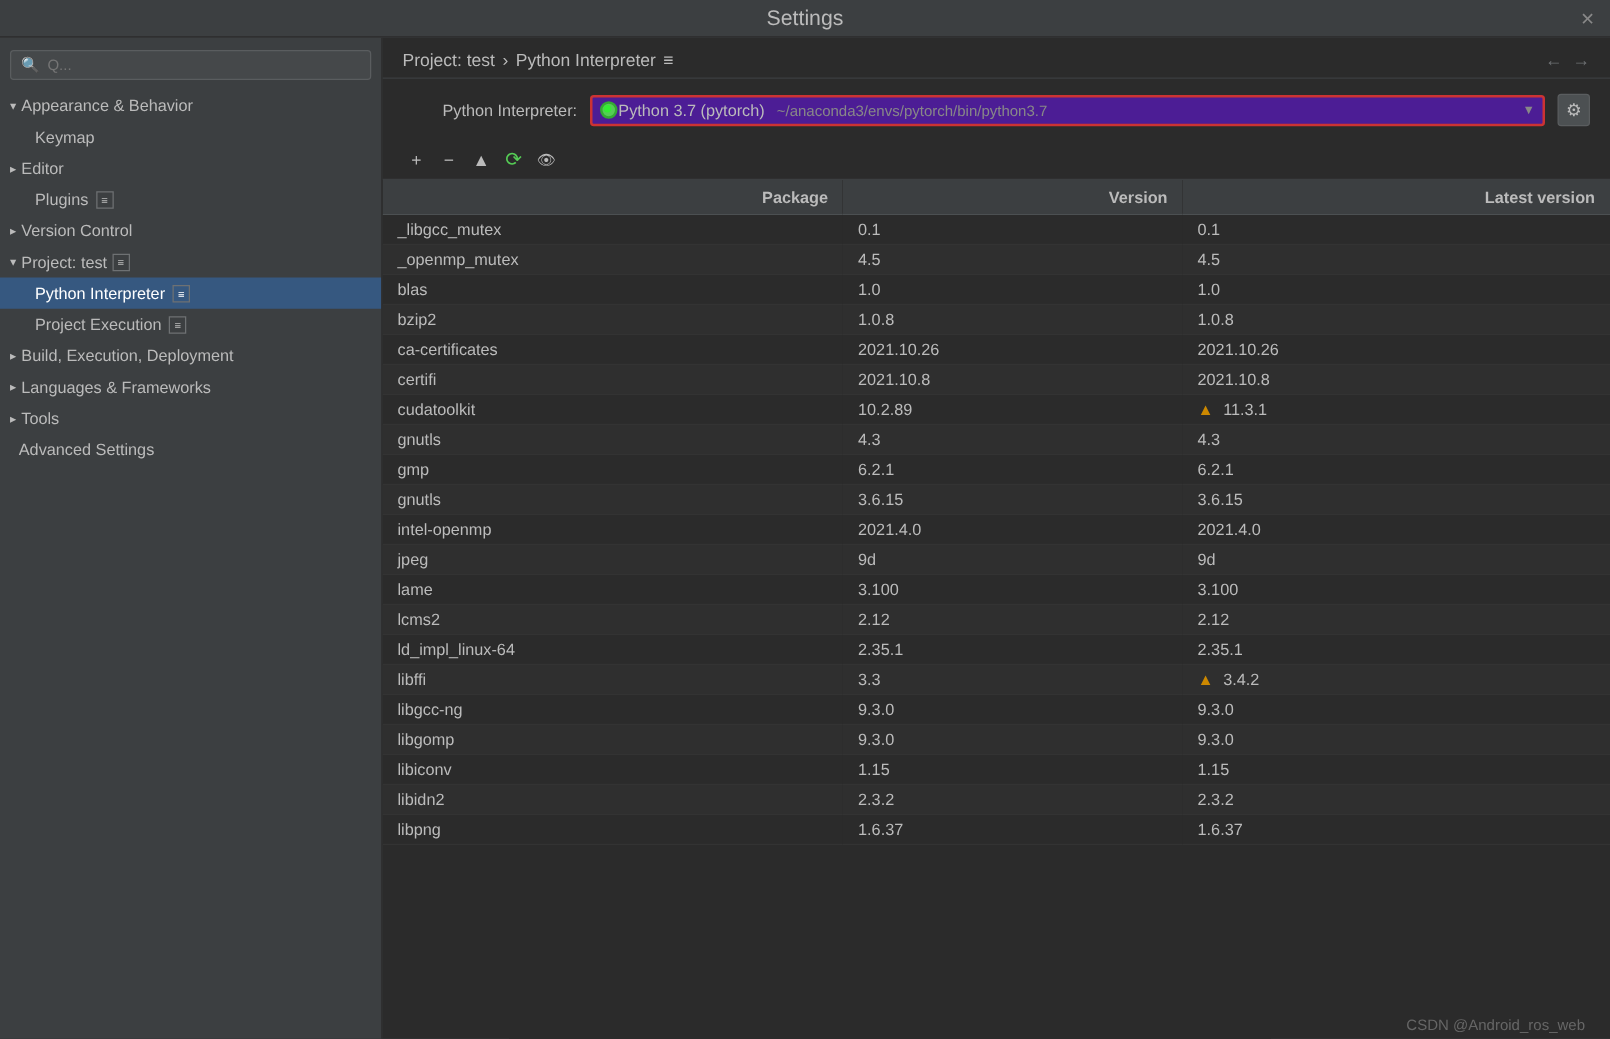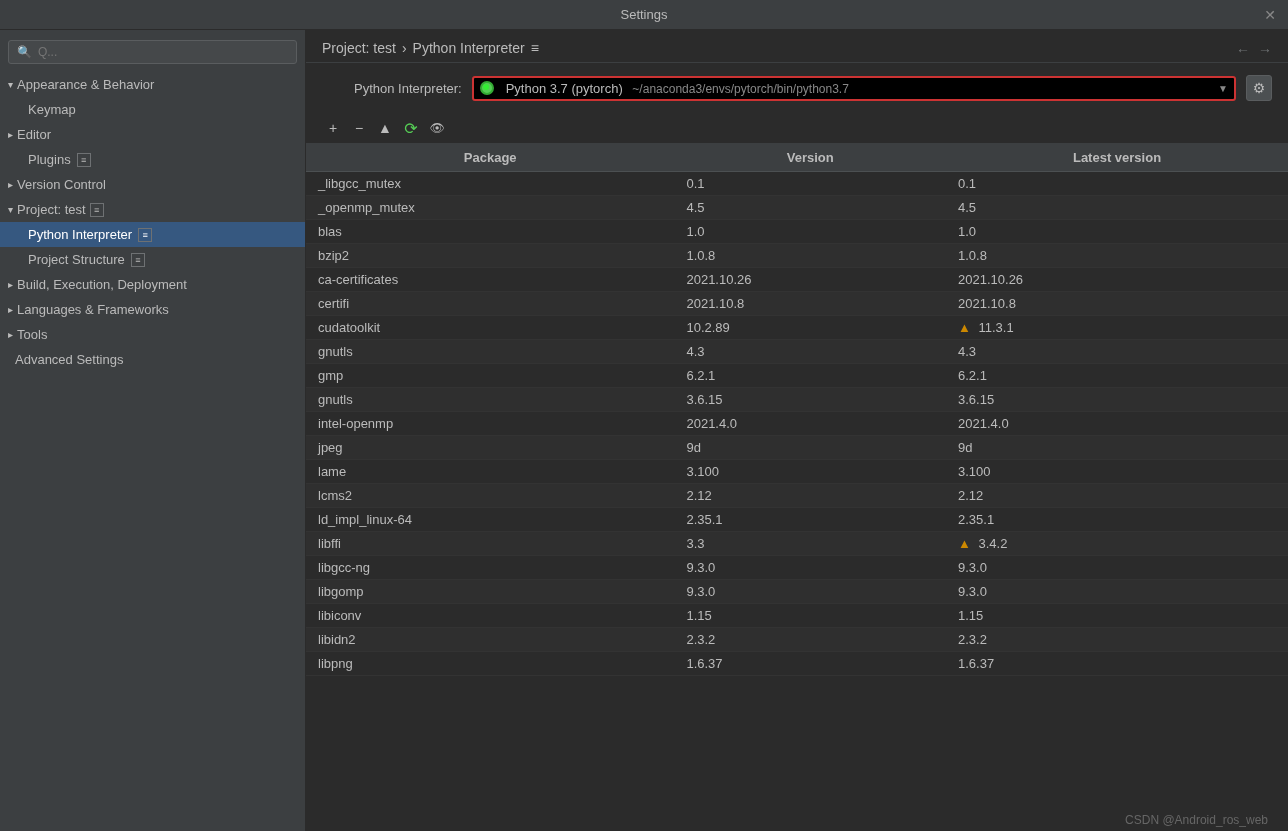--- a/index.html
+++ b/index.html
@@ -20,21 +20,21 @@
       height: 30px;
       background: #3c3f41;
       display: flex;
       align-items: center;
       justify-content: center;
       position: relative;
       border-bottom: 1px solid #2b2b2b;
     }
     .title-bar-text {
       color: #bbbbbb;
-      font-size: 13px;
+      font-size: 17px;
     }
     .title-bar-close {
       position: absolute;
       right: 10px;
       top: 50%;
       transform: translateY(-50%);
       width: 16px;
       height: 16px;
       cursor: pointer;
       color: #888;
@@ -173,24 +173,24 @@
       font-size: 13px;
       flex-shrink: 0;
       margin-left: 32px;
     }
     .interpreter-dropdown-wrapper {
       display: flex;
       align-items: center;
       flex: 1;
       border: 2px solid #cc3333;
       border-radius: 3px;
-      background: #000000;
+      background: #4c1d95;
       padding: 3px 6px;
       cursor: pointer;
-      gap: 12px;
+      gap: 1px;
     }
     .interpreter-icon {
       width: 14px;
       height: 14px;
       border-radius: 50%;
       border: 2px solid #33aa33;
       background: #55cc55;
       flex-shrink: 0;
       position: relative;
     }
@@ -264,21 +264,21 @@
     }
     .pkg-table {
       width: 100%;
       border-collapse: collapse;
     }
     .pkg-table thead th {
       background: #3c3f41;
       color: #bbbbbb;
       font-weight: 600;
       padding: 6px 12px;
-      text-align: center;
+      text-align: right;
       border-bottom: 1px solid #4c5052;
       font-size: 13px;
       position: sticky;
       top: 0;
       z-index: 1;
     }
     .pkg-table tbody tr:nth-child(even) {
       background: #2f2f2f;
     }
     .pkg-table tbody tr:nth-child(odd) {
@@ -349,21 +349,21 @@
       <span>Project: test</span>
       <div class="sidebar-icon-box">≡</div>
     </div>
 
     <div class="sidebar-child active">
       <span>Python Interpreter</span>
       <div class="sidebar-icon-box">≡</div>
     </div>
 
     <div class="sidebar-child">
-      <span>Project Structure</span>
+      <span>Project Execution</span>
       <div class="sidebar-icon-box">≡</div>
     </div>
 
     <div class="sidebar-group-label">
       <span class="chevron">▸</span>
       <span>Build, Execution, Deployment</span>
     </div>
 
     <div class="sidebar-group-label">
       <span class="chevron">▸</span>

